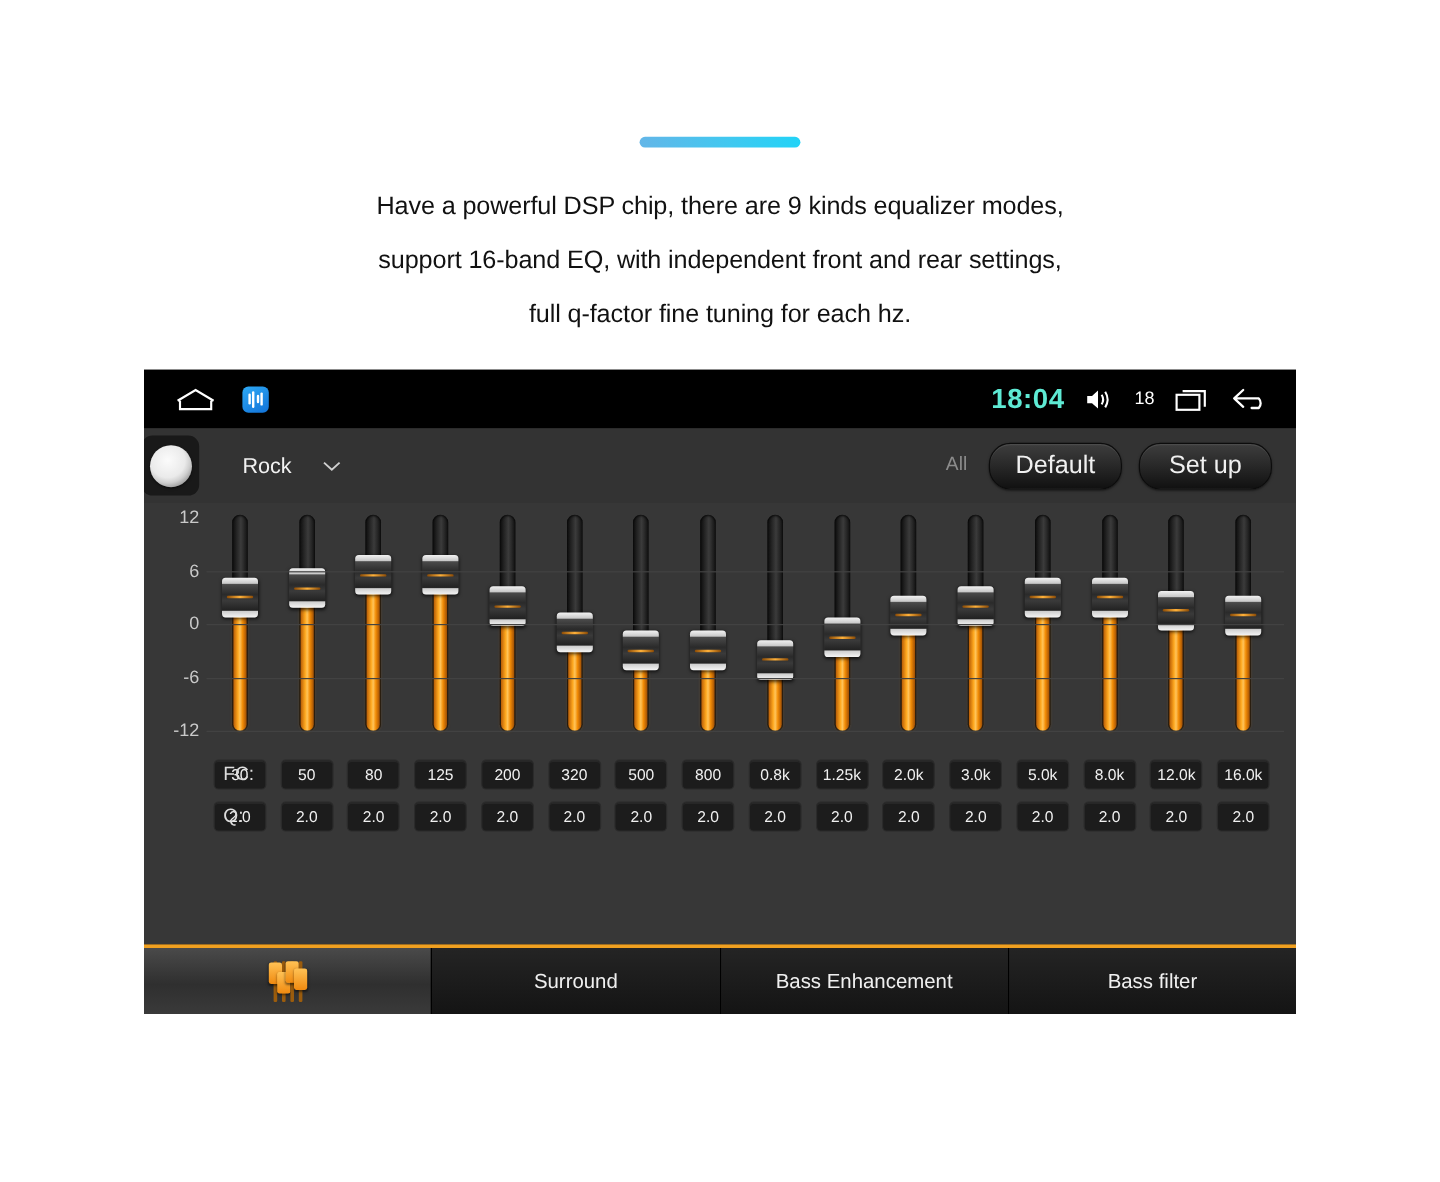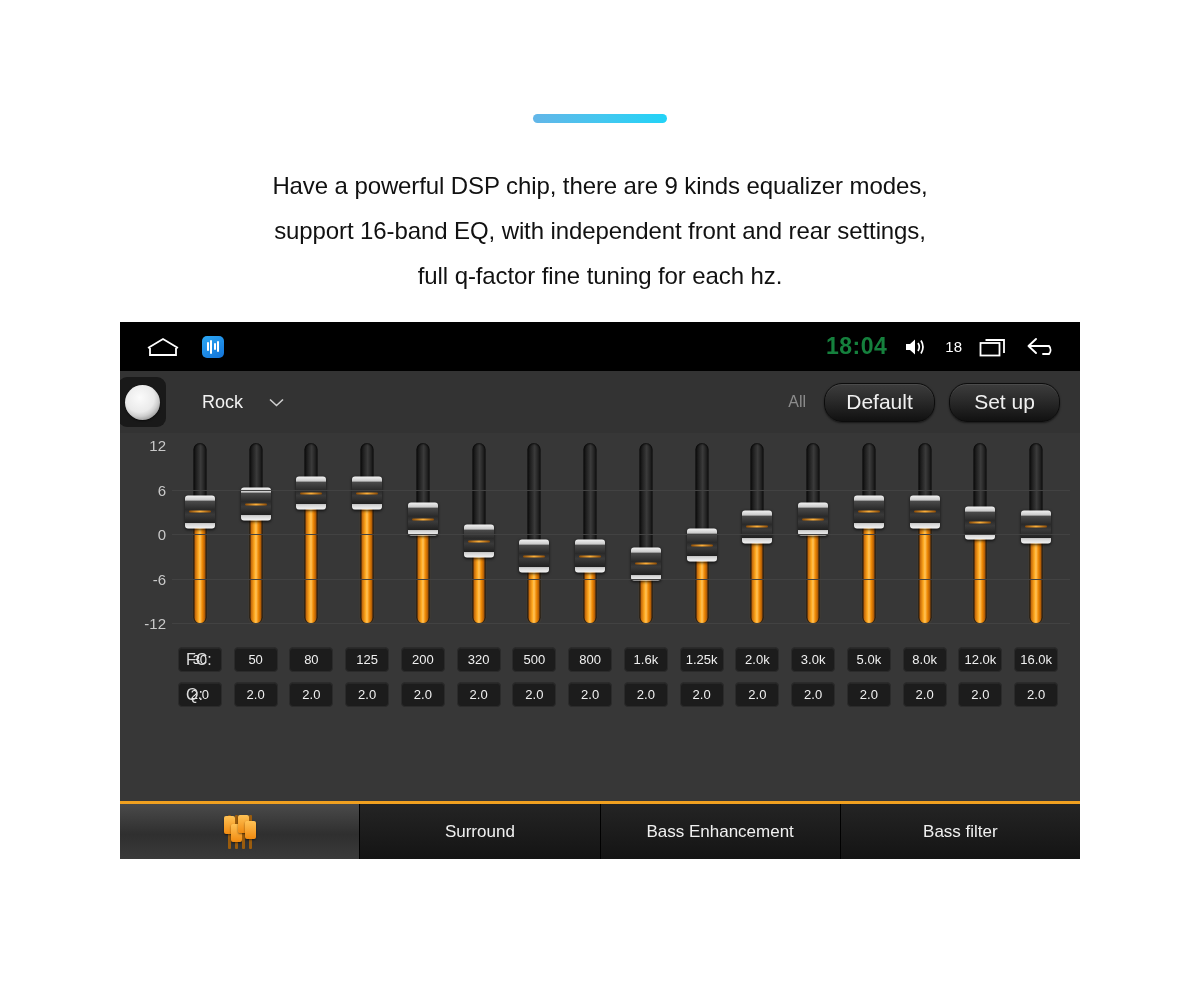--- a/index.html
+++ b/index.html
@@ -26,22 +26,22 @@
     line-height: 1.1;
   }
   .promo-rule {
     width: 134px;
     height: 9px;
     margin: 28px auto 0;
     border-radius: 5px;
     background: linear-gradient(90deg, #63b6e8 0%, #41c8f0 55%, #22d3f7 100%);
   }
   .promo-desc {
-    margin-top: 40px;
-    font-size: 24px;
+    margin-top: 26px;
+    font-size: 21px;
     line-height: 45px;
     color: #111111;
     letter-spacing: -0.1px;
   }
   .promo-desc div { white-space: nowrap; }
 
   
   .device {
     position: relative;
     width: 960px;
@@ -59,21 +59,21 @@
     align-items: center;
     padding: 0 24px 0 26px;
     position: relative;
   }
   .sb-left { display: flex; align-items: center; gap: 22px; }
   .sb-right {
     position: absolute; right: 22px; top: 0; height: 49px;
     display: flex; align-items: center; gap: 17px;
   }
   .sb-time {
-    color: #15803d; font-size: 23px; font-weight: bold; letter-spacing: 0.5px;
+    color: #5eead4; font-size: 23px; font-weight: bold; letter-spacing: 0.5px;
   }
   .sb-vol { color: #ffffff; font-size: 15px; font-weight: normal; }
   .ic-home { width: 34px; height: 20px; display: block; }
   .ic-app {
     width: 22px; height: 22px; border-radius: 5px;
     background: linear-gradient(150deg, #2da9f5 0%, #1272d8 100%);
     display: flex; align-items: center; justify-content: center; gap: 1.5px;
   }
   .ic-app i { display: block; width: 2px; background: #ffffff; border-radius: 1px; }
   .ic-app i:nth-child(1) { height: 9px; }
@@ -410,21 +410,21 @@
         <div class="cell">
           <div class="chip">320</div>
         </div>
         <div class="cell">
           <div class="chip">500</div>
         </div>
         <div class="cell">
           <div class="chip">800</div>
         </div>
         <div class="cell">
-          <div class="chip">1.6k</div>
+          <div class="chip">0.8k</div>
         </div>
         <div class="cell">
           <div class="chip">1.25k</div>
         </div>
         <div class="cell">
           <div class="chip">2.0k</div>
         </div>
         <div class="cell">
           <div class="chip">3.0k</div>
         </div>

